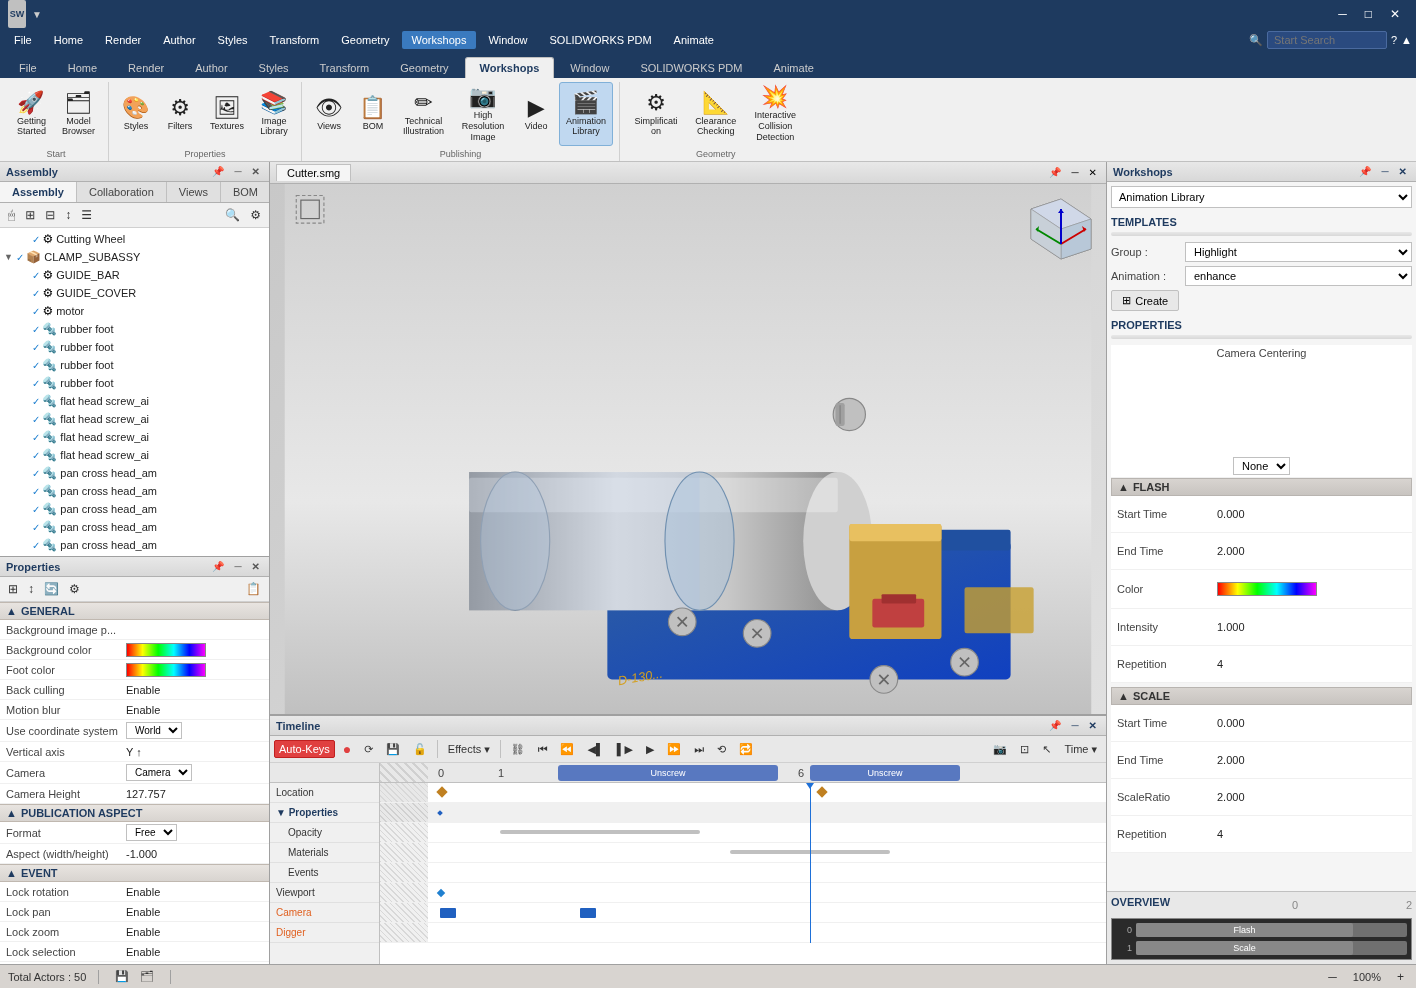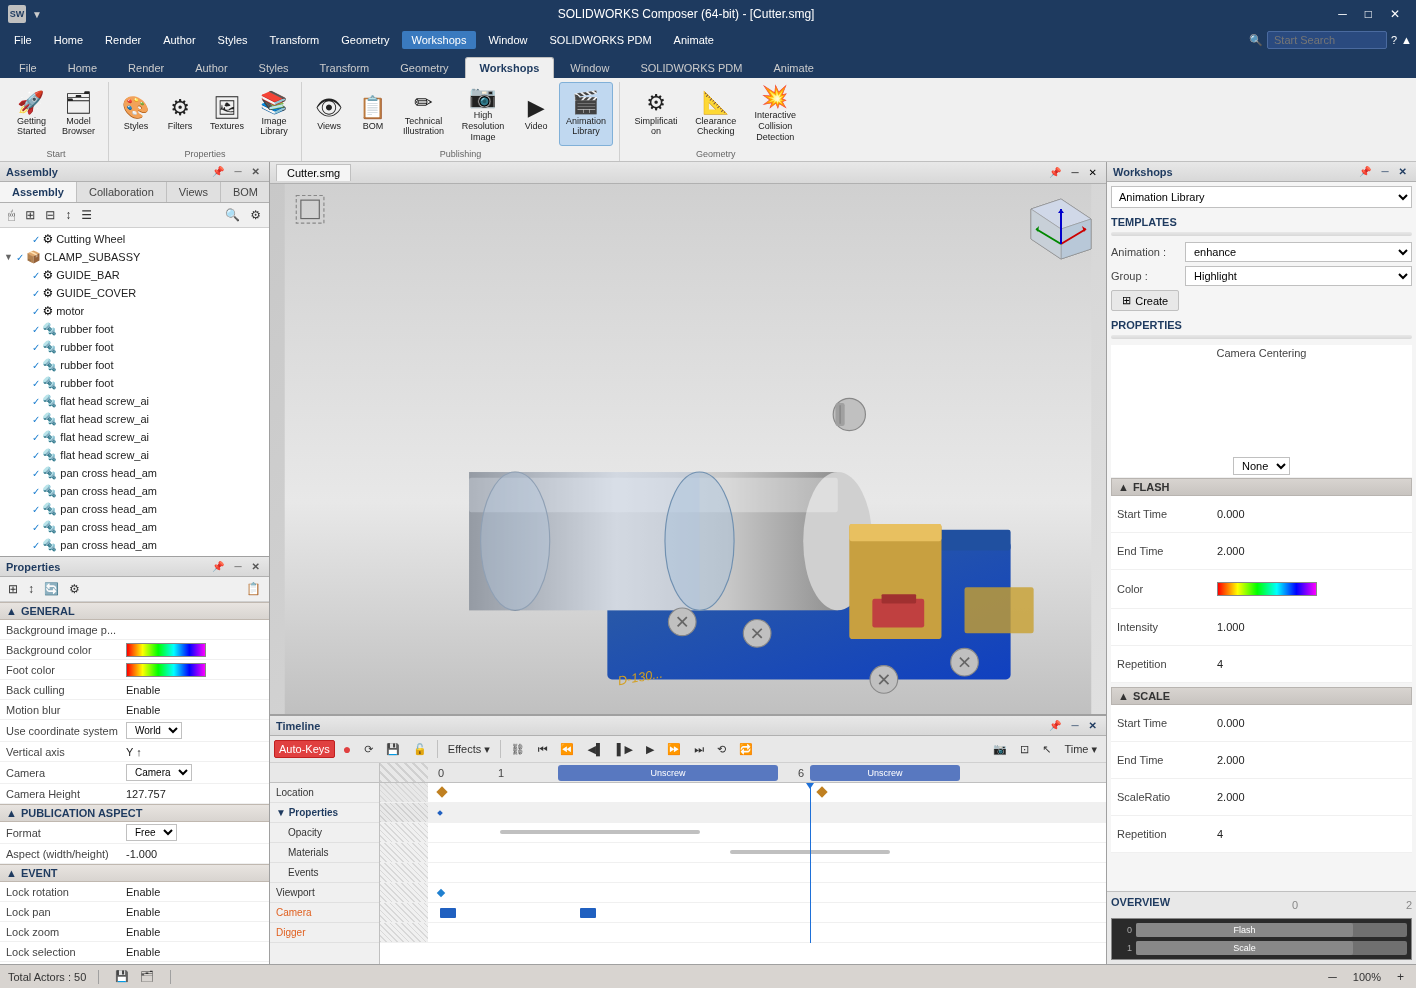--- a/index.html
+++ b/index.html
@@ -521,24 +521,23 @@
     
     ::-webkit-scrollbar { width: 8px; height: 8px; }
     ::-webkit-scrollbar-track { background: #f0f0f0; }
     ::-webkit-scrollbar-thumb { background: #b0b0b0; border-radius: 4px; }
   </style>
 </head>
 <body>
 
 <div id="titlebar">
   <div style="display:flex;align-items:center;gap:6px;">
-    <div style="width:18px;height:18px;background:#c0c0c0;border-radius:2px;display:flex;align-items:center;justify-content:center;font-size:9px;font-weight:bold;color:#1e3a5f;">SW</div>
+    <div style="width:18px;height:28px;background:#c0c0c0;border-radius:2px;display:flex;align-items:center;justify-content:center;font-size:9px;font-weight:bold;color:#1e3a5f;">SW</div>
     <span style="font-size:10px;color:#ccc;">▼</span>
   </div>
-  <div class="title">SOLIDWORKS Composer (64-bit) - [Cutter.smg]</div>
   <div class="win-controls">
     <button class="win-btn">─</button>
     <button class="win-btn">□</button>
     <button class="win-btn close-btn">✕</button>
   </div>
 </div>
 
 <div id="menubar">
   <div class="menu-item">File</div>
   <div class="menu-item">Home</div>
@@ -1173,29 +1172,29 @@
       <div style="margin-bottom:8px;">
         <select class="rp-select" style="width:100%;font-size:11px;border:1px solid #c0c0c0;padding:3px;background:white;">
           <option>Animation Library</option>
         </select>
       </div>
 
       <div class="rp-section-title">TEMPLATES</div>
       <div style="background:linear-gradient(to bottom,#e8e8e8,#d8d8d8);height:4px;border-radius:2px;margin-bottom:6px;"></div>
 
       <div class="rp-dropdown-row">
+        <span class="rp-label">Group :</span>
+        <select class="rp-select">
+          <option>Highlight</option>
+        </select>
+      </div>
+      <div class="rp-dropdown-row">
         <span class="rp-label">Animation :</span>
         <select class="rp-select">
           <option>enhance</option>
-        </select>
-      </div>
-      <div class="rp-dropdown-row">
-        <span class="rp-label">Group :</span>
-        <select class="rp-select">
-          <option>Highlight</option>
         </select>
       </div>
       <div style="margin-bottom:8px;">
         <button class="rp-create-btn">
           <span>⊞</span>
           <span>Create</span>
         </button>
       </div>
 
       <div class="rp-section-title">PROPERTIES</div>

